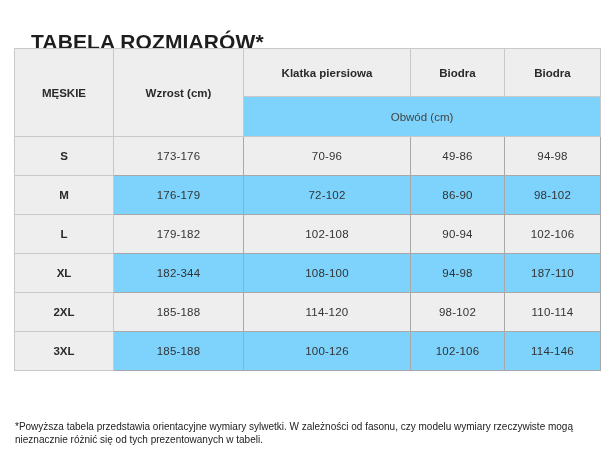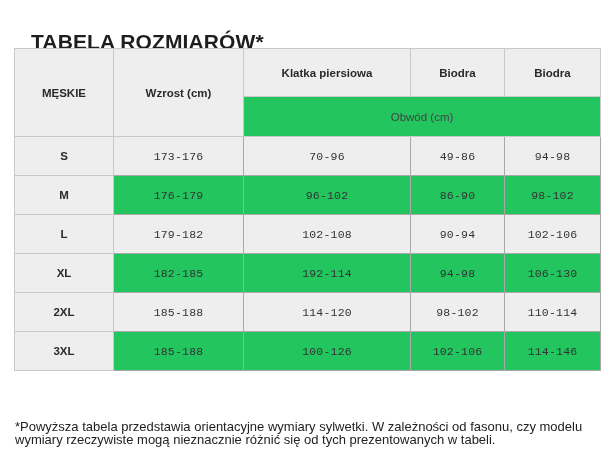--- a/index.html
+++ b/index.html
@@ -40,45 +40,44 @@
       padding: 0;
       font-size: 11.5px;
       height: 39px;
       box-sizing: border-box;
     }
     table.size-table th {
       font-weight: bold;
       color: #2a2a2a;
     }
     .grey { background: #eeeeee; }
-    .white { background: #22c55e; }
+    .white { background: #7dd3fc; }
     td.size-cell {
       font-weight: bold;
       font-size: 12.5px;
       color: #2a2a2a;
     }
     td.val {
       color: #333333;
       letter-spacing: 0.2px;
-      font-family: Liberation Mono, monospace;
     }
     
     table.size-table tbody td.val {
       border-color: #a8a8a8;
     }
     th.sub {
       font-weight: normal !important;
       color: #444 !important;
     }
     .footnote {
       position: absolute;
       left: 15px;
       top: 420px;
       width: 585px;
-      font-size: 13px;
+      font-size: 10px;
       line-height: 13px;
       color: #222;
       margin: 0;
     }
   </style>
 </head>
 <body>
 
 <h1 class="title">TABELA ROZMIARÓW*</h1>
 
@@ -106,37 +105,37 @@
     <tr class="grey">
       <td class="grey size-cell">S</td>
       <td class="grey val">173-176</td>
       <td class="grey val">70-96</td>
       <td class="grey val">49-86</td>
       <td class="grey val">94-98</td>
     </tr>
     <tr>
       <td class="grey size-cell">M</td>
       <td class="white val">176-179</td>
-      <td class="white val">96-102</td>
+      <td class="white val">72-102</td>
       <td class="white val">86-90</td>
       <td class="white val">98-102</td>
     </tr>
     <tr>
       <td class="grey size-cell">L</td>
       <td class="grey val">179-182</td>
       <td class="grey val">102-108</td>
       <td class="grey val">90-94</td>
       <td class="grey val">102-106</td>
     </tr>
     <tr>
       <td class="grey size-cell">XL</td>
-      <td class="white val">182-185</td>
-      <td class="white val">192-114</td>
+      <td class="white val">182-344</td>
+      <td class="white val">108-100</td>
       <td class="white val">94-98</td>
-      <td class="white val">106-130</td>
+      <td class="white val">187-110</td>
     </tr>
     <tr>
       <td class="grey size-cell">2XL</td>
       <td class="grey val">185-188</td>
       <td class="grey val">114-120</td>
       <td class="grey val">98-102</td>
       <td class="grey val">110-114</td>
     </tr>
     <tr>
       <td class="grey size-cell">3XL</td>

